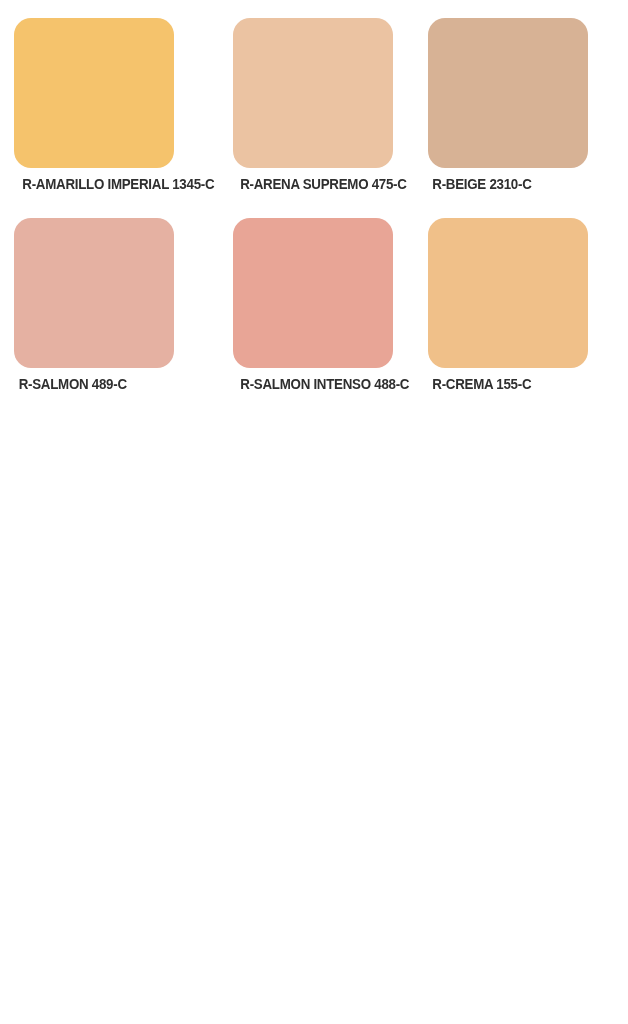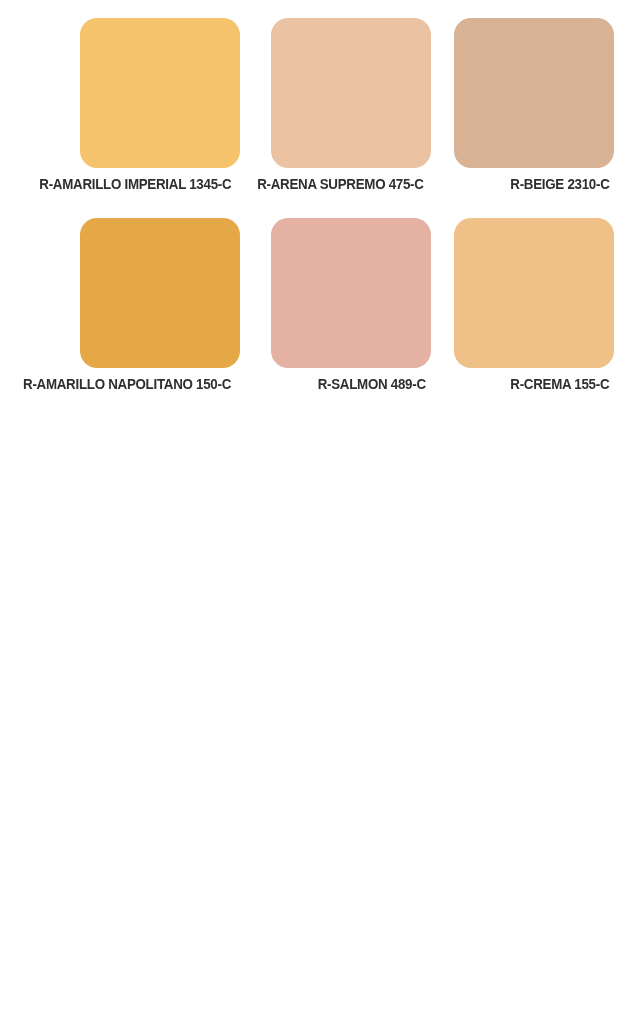--- a/index.html
+++ b/index.html
@@ -22,21 +22,21 @@
     display: grid;
     grid-template-columns: repeat(3, 1fr);
     grid-template-rows: repeat(5, 1fr);
     column-gap: 10px;
     row-gap: 0px;
     background: #ffffff;
   }
   .swatch-cell {
     display: flex;
     flex-direction: column;
-    align-items: flex-end;
+    align-items: flex-start;
     justify-content: flex-start;
   }
   .swatch-chip {
     width: 160px;
     height: 150px;
     border-radius: 17px;
     flex: 0 0 auto;
   }
   .swatch-label {
     margin-top: 9px;
@@ -62,24 +62,24 @@
     </div>
     <div class="swatch-cell">
       <div class="swatch-chip" style="background: rgb(235, 195, 162);"></div>
       <div class="swatch-label">R-ARENA SUPREMO 475-C</div>
     </div>
     <div class="swatch-cell">
       <div class="swatch-chip" style="background: rgb(215, 178, 149);"></div>
       <div class="swatch-label">R-BEIGE 2310-C</div>
     </div>
     <div class="swatch-cell">
-      <div class="swatch-chip" style="background: rgb(229, 168, 71);"></div>
-      <div class="swatch-label">R-AMARILLO NAPOLITANO 150-C</div>
+      <div class="swatch-chip" style="background: rgb(229, 177, 162);"></div>
+      <div class="swatch-label">R-SALMON 489-C</div>
     </div>
     <div class="swatch-cell">
-      <div class="swatch-chip" style="background: rgb(229, 177, 162);"></div>
-      <div class="swatch-label">R-SALMON 489-C</div>
+      <div class="swatch-chip" style="background: rgb(232, 165, 150);"></div>
+      <div class="swatch-label">R-SALMON INTENSO 488-C</div>
     </div>
     <div class="swatch-cell">
       <div class="swatch-chip" style="background: rgb(240, 192, 137);"></div>
       <div class="swatch-label">R-CREMA 155-C</div>
     </div>
   </div>
 
 </body></html>

